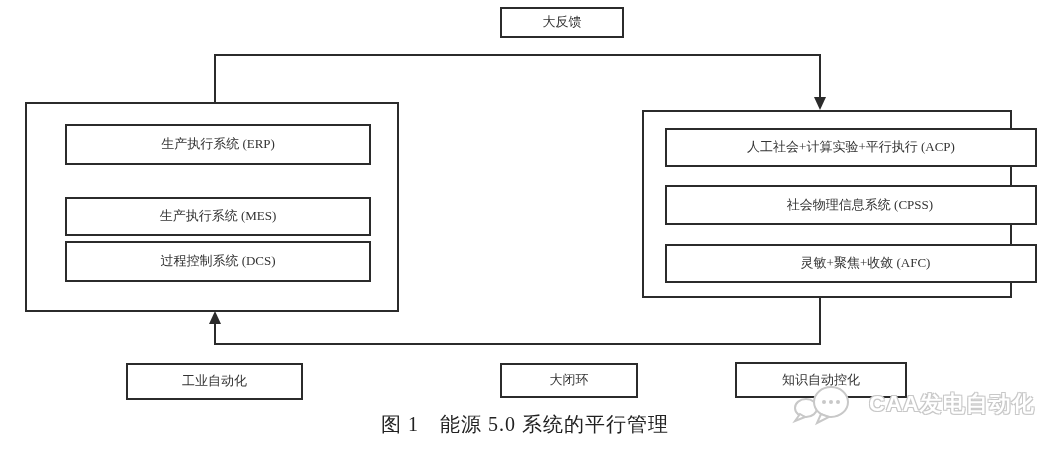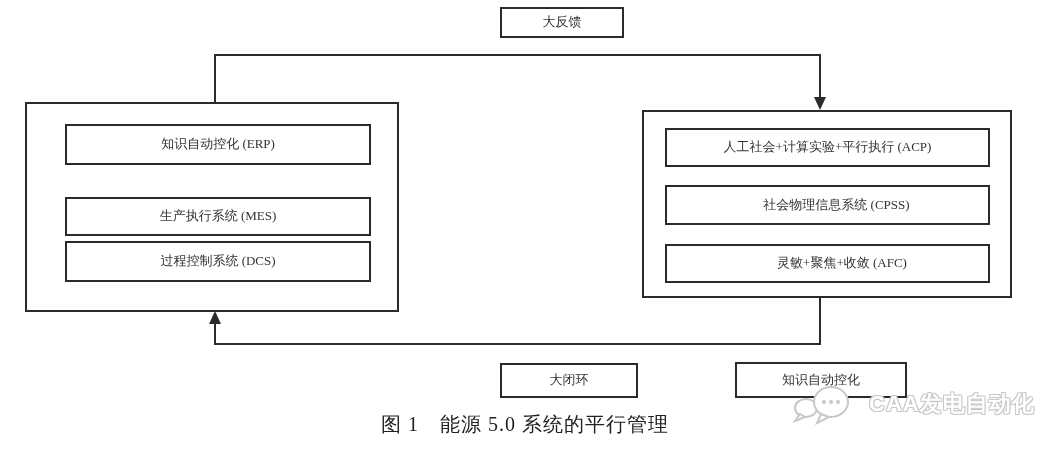--- a/index.html
+++ b/index.html
@@ -34,21 +34,21 @@
   }
   .group{background:var(--background,#fff);}
   .group .node{border-width:2px;}
   #top-box{left:500px;top:7px;width:124px;height:31px;}
   #left-group{left:25px;top:102px;width:374px;height:210px;}
   #left-group .inner{left:38px;width:306px;}
   #lg-0{top:20px;height:41px;}
   #lg-1{top:93px;height:39px;}
   #lg-2{top:137px;height:41px;}
   #right-group{left:642px;top:110px;width:370px;height:188px;}
-  #right-group .inner{left:21px;width:325px;}
+  #right-group .inner{left:21px;width:372px;}
   #rg-0{top:16px;height:39px;}
   #rg-1{top:73px;height:40px;padding-left:18px;}
   #rg-2{top:132px;height:39px;padding-left:29px;}
   #box-industrial{left:126px;top:363px;width:177px;height:37px;}
   #box-closedloop{left:500px;top:363px;width:138px;height:35px;}
   #box-knowledge{left:735px;top:362px;width:172px;height:36px;}
   #caption{
     position:absolute;left:0;top:411px;width:1050px;
     text-align:center;font-size:20px;color:#222;
     z-index:2;letter-spacing:1px;
@@ -85,21 +85,21 @@
     <path class="connector" d="M820,298 L820,344 L215,344 L215,322"></path>
     <polygon class="arrowhead" points="209,324 221,324 215,311"></polygon>
   </svg>
 
   <div class="node" id="top-box">
     <span>大反馈</span>
   </div>
 
   <div class="node group" id="left-group">
     <div class="node inner" id="lg-0">
-      <span>知识自动控化 (ERP)</span>
+      <span>生产执行系统 (ERP)</span>
     </div>
     <div class="node inner" id="lg-1">
       <span>生产执行系统 (MES)</span>
     </div>
     <div class="node inner" id="lg-2">
       <span>过程控制系统 (DCS)</span>
     </div>
   </div>
 
   <div class="node group" id="right-group">
@@ -107,20 +107,23 @@
       <span>人工社会+计算实验+平行执行 (ACP)</span>
     </div>
     <div class="node inner" id="rg-1">
       <span>社会物理信息系统 (CPSS)</span>
     </div>
     <div class="node inner" id="rg-2">
       <span>灵敏+聚焦+收敛 (AFC)</span>
     </div>
   </div>
 
+  <div class="node" id="box-industrial">
+    <span>工业自动化</span>
+  </div>
 
   <div class="node" id="box-closedloop">
     <span>大闭环</span>
   </div>
 
   <div class="node" id="box-knowledge">
     <span>知识自动控化</span>
   </div>
 
   <div id="caption">图 1　能源 5.0 系统的平行管理</div>

